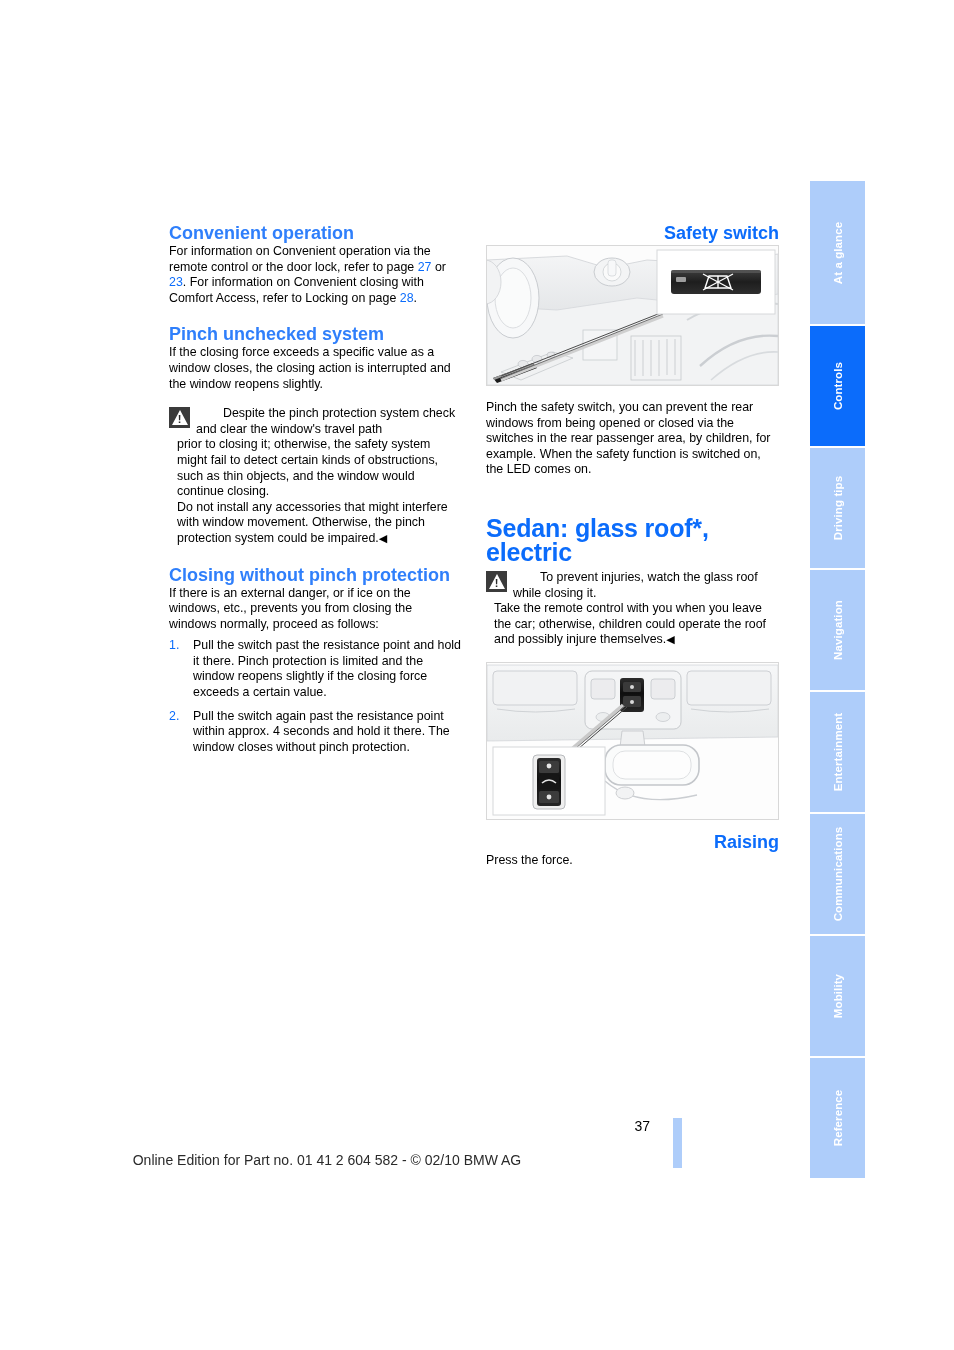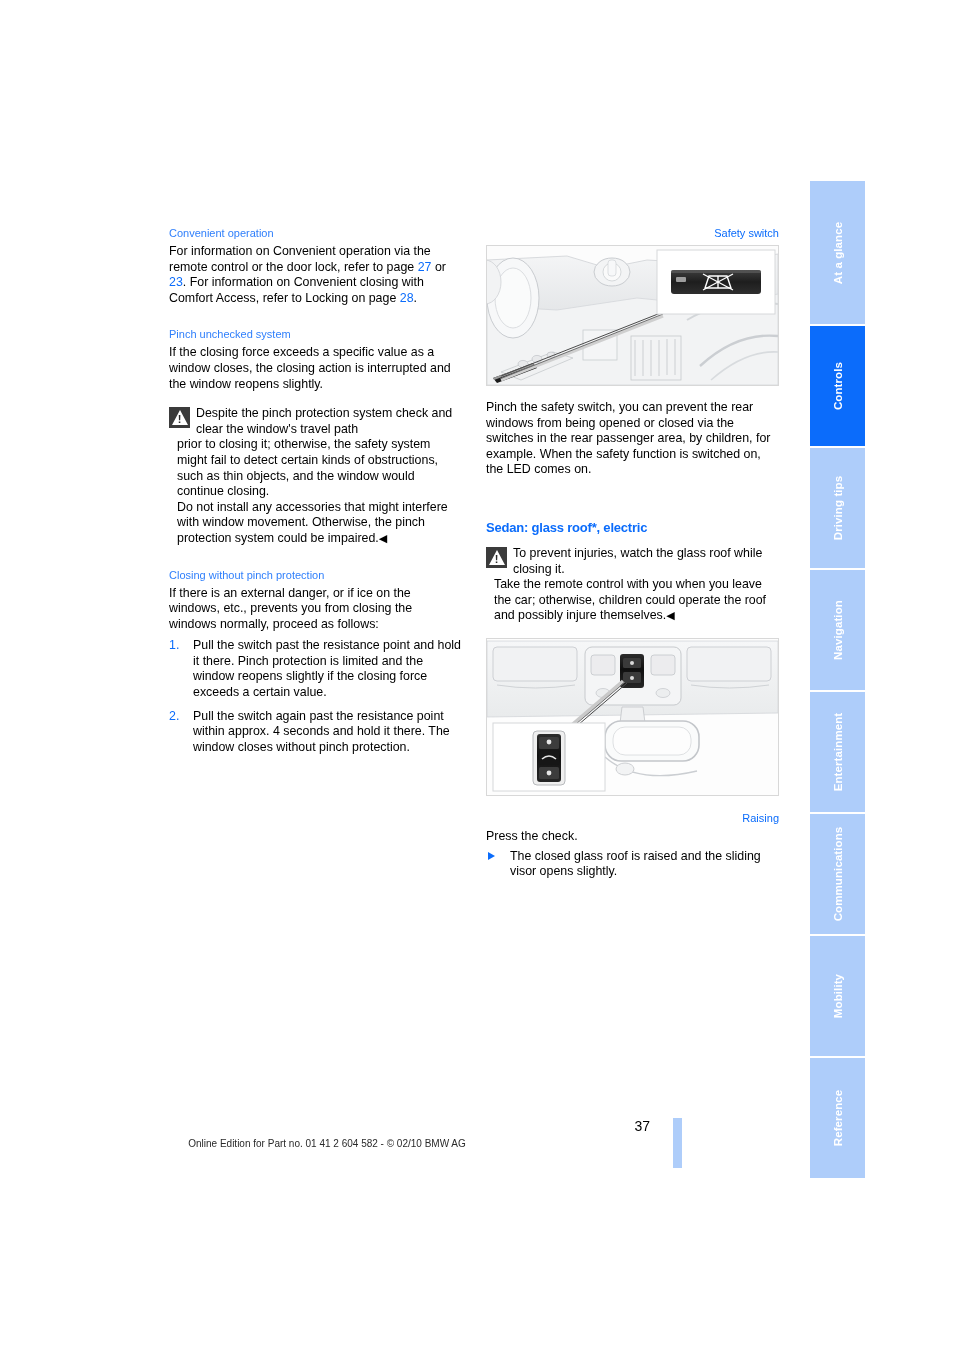--- a/index.html
+++ b/index.html
@@ -56,30 +56,30 @@
     position: absolute;
     top: 225px;
     width: 293px;
     font-size: 12.4px;
     line-height: 15.6px;
   }
   .col-left  { left: 169px; }
   .col-right { left: 486px; }
 
   h2.section {
-    font-size: 11px;
-    font-weight: normal;
+    font-size: 18px;
+    font-weight: bold;
     color: #2f7ffb;
     margin: 0 0 3px 0;
     line-height: 16px;
   }
   h2.section.vivid { color: #0b6cfb; text-align: right; }
 
   h1.chapter {
-    font-size: 13px;
+    font-size: 25px;
     font-weight: bold;
     color: #0b6cfb;
     margin: 0 0 6px 0;
     line-height: 24px;
     letter-spacing: -0.2px;
   }
 
   p.body {
     margin: 0 0 0 0;
     line-height: 15.6px;
@@ -114,21 +114,21 @@
     content: "!";
     position: absolute;
     left: 50%; top: 6px;
     transform: translateX(-50%);
     font-size: 11px;
     font-weight: bold;
     line-height: 12px;
     color: #2a2a2a;
     font-family: "Liberation Sans", sans-serif;
   }
-  .note .warn-text { }
+  .note .warn-text { margin-left: 27px; }
   .note .warn-rest { clear: both; margin-left: 8px; }
 
   .endmark { font-size: 11px; }
 
   
   ol.steps {
     margin: 6px 0 0 0;
     padding: 0;
     list-style: none;
     counter-reset: step;
@@ -199,24 +199,24 @@
   .footer-rule {
     position: absolute;
     left: 673px;
     top: 0px;
     width: 9px;
     height: 50px;
     background: #aecdfa;
   }
   .footer-text {
     position: absolute;
-    left: 0; top: 20px;
+    left: 0; top: 34px;
     width: 944px;
     text-align: center;
-    font-size: 10px;
+    font-size: 14px;
     color: #2a2a2a;
     padding-right: 290px;
   }
 </style>
 </head>
 <body>
 
 <div class="page">
 
   <div class="tab-strip">
@@ -427,28 +427,22 @@
         <circle cx="62" cy="103" r="2.4" fill="#e6e6e6"></circle>
         <path d="M55,120 Q62,114 69,120" fill="none" stroke="#e6e6e6" stroke-width="1.6"></path>
         <circle cx="62" cy="134" r="2.4" fill="#e6e6e6"></circle>
       </svg>
       <span class="fig-code"></span>
     </div>
 
     <div class="gap-sm"></div>
 
     <h2 class="section vivid">Raising</h2>
-    <p class="body">Press the check.</p>
-
-    <ul class="results">
-      <li>
-        <span class="tri"></span>
-        <span>The closed glass roof is raised and the sliding visor opens slightly.</span>
-      </li>
-    </ul>
+    <p class="body">Press the force.</p>
+
   </div>
 
   <div class="footer">
     <div class="page-number">37</div>
     <div class="footer-rule"></div>
     <div class="footer-text">Online Edition for Part no. 01 41 2 604 582 - © 02/10 BMW AG</div>
   </div>
 
 </div>
 

